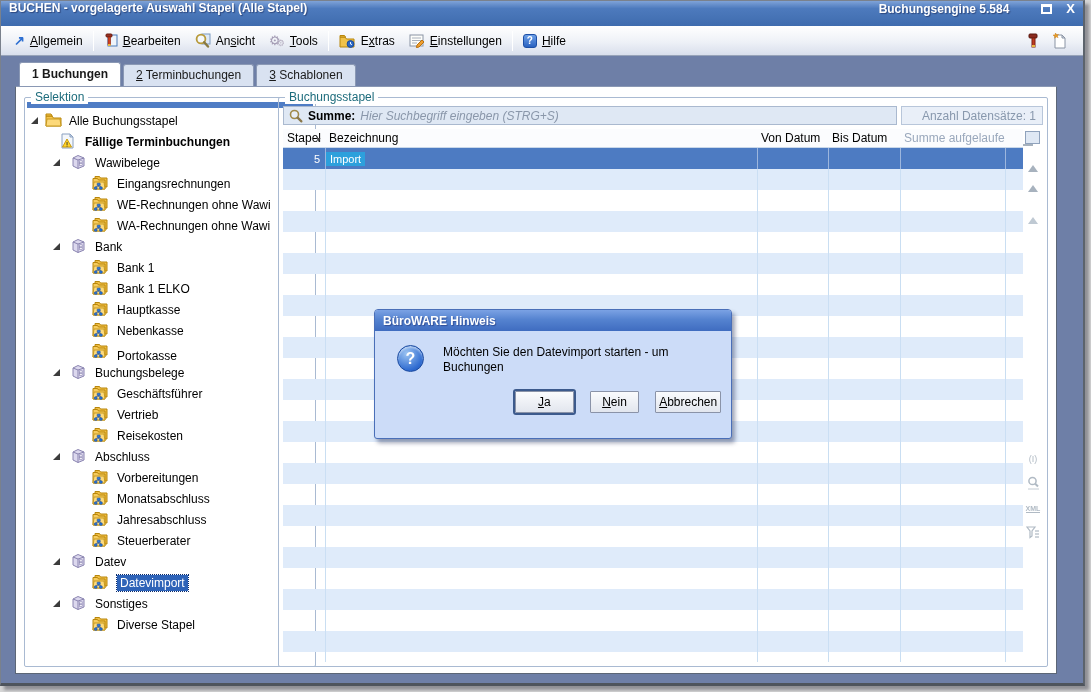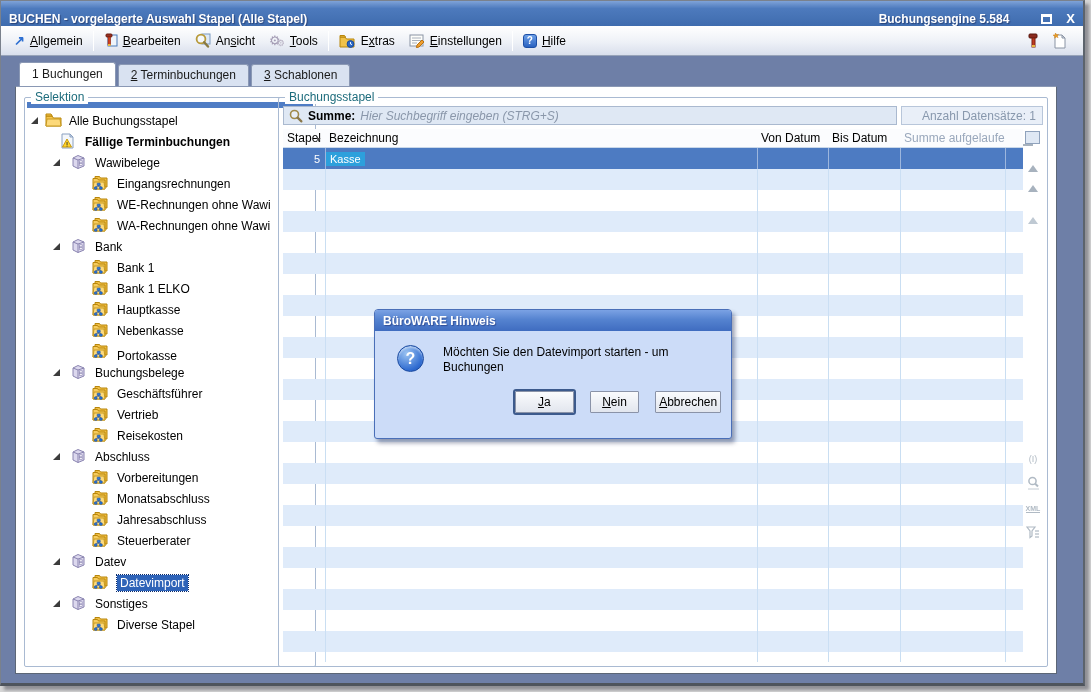--- a/index.html
+++ b/index.html
@@ -5,21 +5,21 @@
   * { margin:0; padding:0; box-sizing:border-box; }
   html,body { width:1091px; height:692px; overflow:hidden; background:#d6d6d6;
               font-family:"Liberation Sans", sans-serif; font-size:11px; color:#000; }
   .window { position:absolute; left:0; top:0; width:1085px; height:686px;
             border:1px solid #7a818c; border-right:2px solid #5c636c; border-bottom:3px solid #4e545c;
             box-shadow:4px 4px 3px rgba(60,60,70,.45); background:#6e7fa7; display:flex; flex-direction:column; }
 
   
   .titlebar { height:25px; background:linear-gradient(180deg,#7fa3d8 0%,#4a77bb 25%,#44701(0) 100%);
               background:linear-gradient(180deg,#7fa3d8 0%,#4d7abd 30%,#3f6cae 100%);
-              display:flex; align-items:flex-end; padding:0 8px; color:#fff; font-weight:bold; font-size:12px; }
+              display:flex; align-items:flex-start; padding:0 8px; color:#fff; font-weight:bold; font-size:12px; }
   .titlebar .t-left { flex:1; text-shadow:1px 1px 1px rgba(0,0,40,.4); }
   .titlebar .t-right { display:flex; align-items:center; gap:14px; }
   .titlebar .engine { font-weight:bold; text-shadow:1px 1px 1px rgba(0,0,40,.4); margin-right:18px; }
   .winbtn { color:#fff; font-weight:bold; cursor:default; display:inline-flex; align-items:center; justify-content:center; }
   .restore-box { width:11px; height:10px; border:2px solid #fff; border-top:3px solid #fff; }
   .close-x { font-size:13px; }
 
   
   .toolbar { height:30px; background:linear-gradient(180deg,#ffffff 0%,#eef1f7 55%,#d9dfec 100%);
              border-bottom:1px solid #97a3b8; display:flex; align-items:center; padding:0 6px; }
@@ -36,21 +36,21 @@
               border:1px solid #1d4fa6; color:#fff; font-weight:bold; font-size:10px;
               display:inline-flex; align-items:center; justify-content:center; }
   .gear { color:#a49cb4; font-size:13px; line-height:1; }
   .gear2 { color:#b8b2c4; font-size:9px; margin-left:-4px; margin-top:6px; }
 
   
   .body { flex:1; background:#6e7fa7; padding:8px 0 0 14px; display:flex; flex-direction:column; position:relative; }
   .tabs { display:flex; gap:2px; height:22px; padding-left:4px; }
   .tab { background:#d9e2f1; border:1px solid #8a98b4; border-bottom:none; border-radius:3px 3px 0 0;
          padding:3px 12px 0 12px; font-size:12px; color:#1a1a1a; cursor:default; }
-  .tab.active { background:#fff; position:relative; z-index:2; font-weight:normal; padding-top:4px; margin-top:-2px; }
+  .tab.active { background:#fff; position:relative; z-index:2; font-weight:bold; padding-top:4px; margin-top:-2px; }
   .page { background:#fff; border:1px solid #5c6676; border-top:1px solid #8a98b4;
           margin-right:26px; margin-bottom:9px; flex:1; position:relative; z-index:1; }
 
   
   .gbox { position:absolute; border:1px solid #a9bad2; border-radius:2px; }
   .gbox .cap { position:absolute; top:-8px; left:6px; background:#fff; padding:0 4px;
                color:#1d6c7c; font-size:12px; }
   .gb-sel { left:8px; top:10px; width:292px; bottom:6px; }
   .gb-stp { left:262px; top:10px; right:8px; bottom:6px; display:flex; flex-direction:column; }
 
@@ -609,21 +609,21 @@
                 <div class="hc">Bezeichnung</div>
                 <div class="hc">Von Datum</div>
                 <div class="hc">Bis Datum</div>
                 <div class="hc muted">Summe aufgelaufen</div>
                 <div class="hc"></div>
               </div>
             <div id="tbody" style="flex:1;overflow:hidden;">
                 <div class="trowdata">
                   <div class="c">5</div>
                   <div class="c">
-                    <span class="hl-import">Kasse</span>
+                    <span class="hl-import">Import</span>
                   </div>
                   <div class="c"></div>
                   <div class="c"></div>
                   <div class="c"></div>
                   <div class="c"></div>
                 </div>
                 <div class="erow alt">
                   <div class="c"></div>
                   <div class="c"></div>
                   <div class="c"></div>

